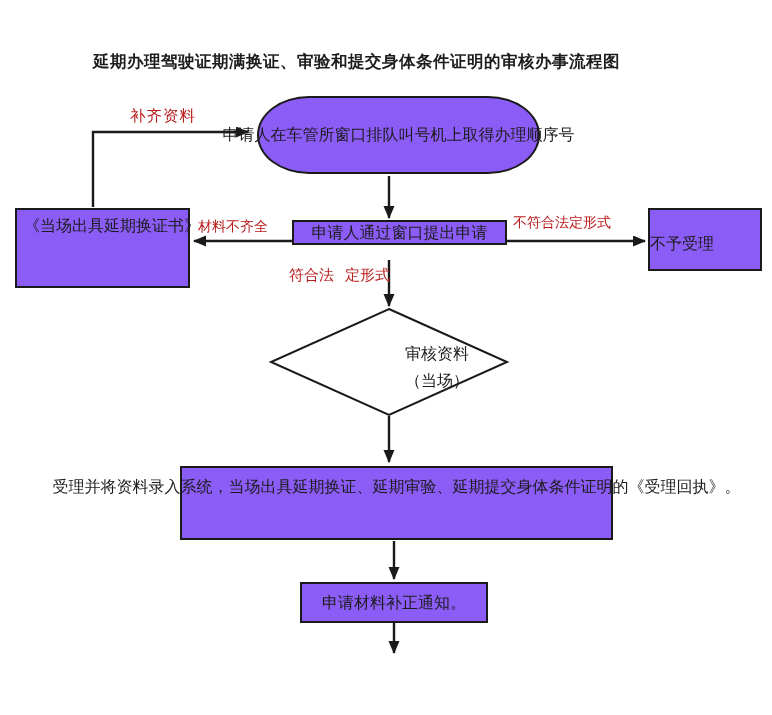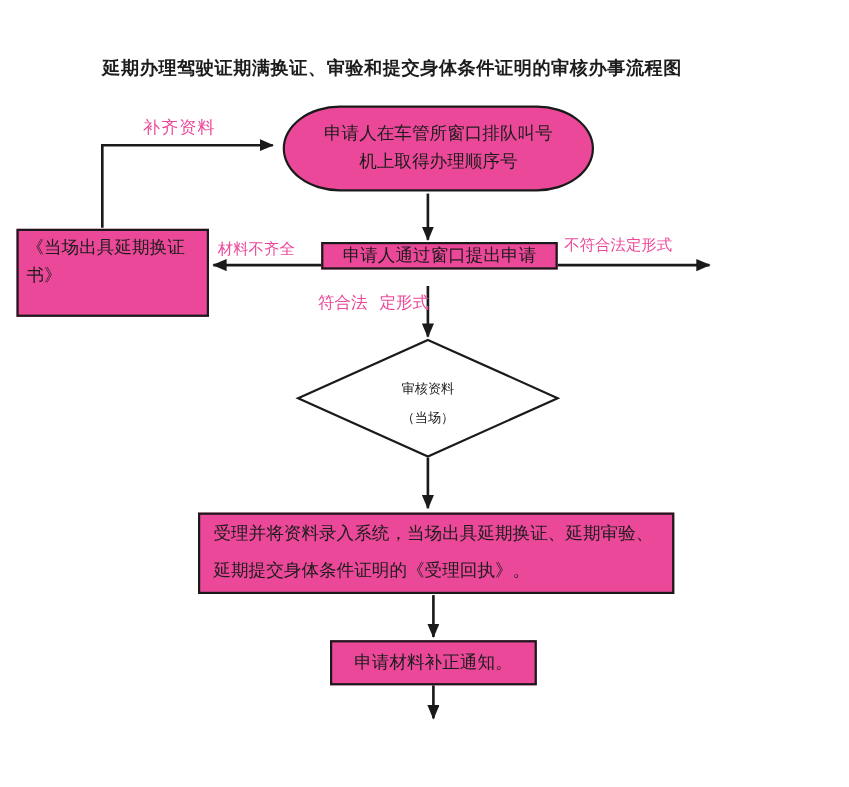--- a/index.html
+++ b/index.html
@@ -12,56 +12,56 @@
     overflow:hidden;
   }
   .svg-layer{position:absolute;left:0;top:0;width:772px;height:715px;}
   .title{
     position:absolute;left:90px;top:51px;width:530px;
     text-align:right;font-size:16.5px;font-weight:bold;
     letter-spacing:0.5px;white-space:nowrap;font-family:Liberation Mono, monospace;
   }
   .node{
     position:absolute;box-sizing:border-box;
-    border:2px solid #1a1a1a;background:#ec4899;
-    display:flex;flex-direction:column;justify-content:center;align-items:center;
+    border:2px solid #1a1a1a;background:#8b5cf6;
+    display:flex;justify-content:center;align-items:center;
     font-size:16px;line-height:25px;text-align:center;
   }
   .node .ln{white-space:nowrap;}
   .terminator-start{
     left:257px;top:96px;width:283px;height:78px;
     border-radius:52px / 39px;line-height:26px;
   }
   .box-notice{
     left:15px;top:208px;width:175px;height:80px;
     justify-content:flex-start;align-items:flex-start;
     text-align:left;padding:3px 7px;line-height:25px;
   }
   .box-apply{left:292px;top:220px;width:215px;height:25px;}
   .box-reject{
     left:648px;top:208px;width:114px;height:63px;
     justify-content:flex-start;padding-top:8px;
   }
   .diamond-text{
     position:absolute;left:309px;top:340px;width:160px;
-    text-align:center;font-size:12px;line-height:27px;
+    text-align:right;font-size:16px;line-height:27px;
   }
   .box-accept{
     left:180px;top:466px;width:433px;height:74px;
     justify-content:center;align-items:flex-start;
     text-align:left;padding:2px 12px;line-height:34px;
   }
   .box-archive{left:300px;top:582px;width:188px;height:41px;}
   .terminator-end{
     left:322px;top:657px;width:148px;height:41px;
     border-radius:21px;
   }
   .edge-label{
     position:absolute;white-space:nowrap;text-align:center;
-    font-size:14px;color:#ec4899;
+    font-size:14px;color:#b91c1c;
   }
   .lbl-replenish{left:103px;top:106px;width:120px;font-size:15.5px;letter-spacing:1px;}
   .lbl-incomplete{left:173px;top:218px;width:120px;}
   .lbl-illegal{left:502px;top:214px;width:120px;}
   .lbl-legal{
     left:289px;top:266px;width:200px;
     display:flex;justify-content:flex-start;gap:11px;font-size:15px;
   }
 </style>
 </head>
@@ -97,20 +97,23 @@
 
   <div class="node box-notice">
     <div class="ln">《当场出具延期换证</div>
     <div class="ln">书》</div>
   </div>
 
   <div class="node box-apply">
     <div class="ln">申请人通过窗口提出申请</div>
   </div>
 
+  <div class="node box-reject">
+    <div class="ln">不予受理</div>
+  </div>
 
   <div class="diamond-text">
     <div class="ln">审核资料</div>
     <div class="ln">（当场）</div>
   </div>
 
   <div class="node box-accept">
     <div class="ln">受理并将资料录入系统，当场出具延期换证、延期审验、</div>
     <div class="ln">延期提交身体条件证明的《受理回执》。</div>
   </div>

